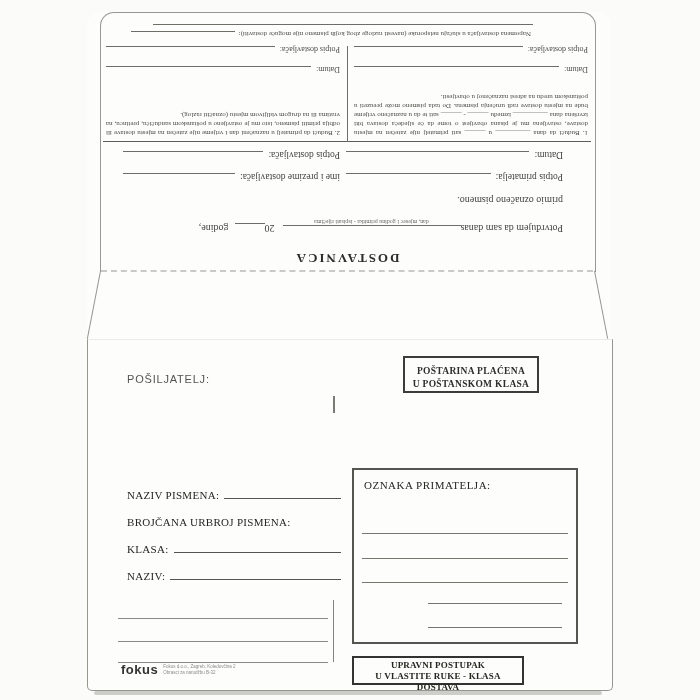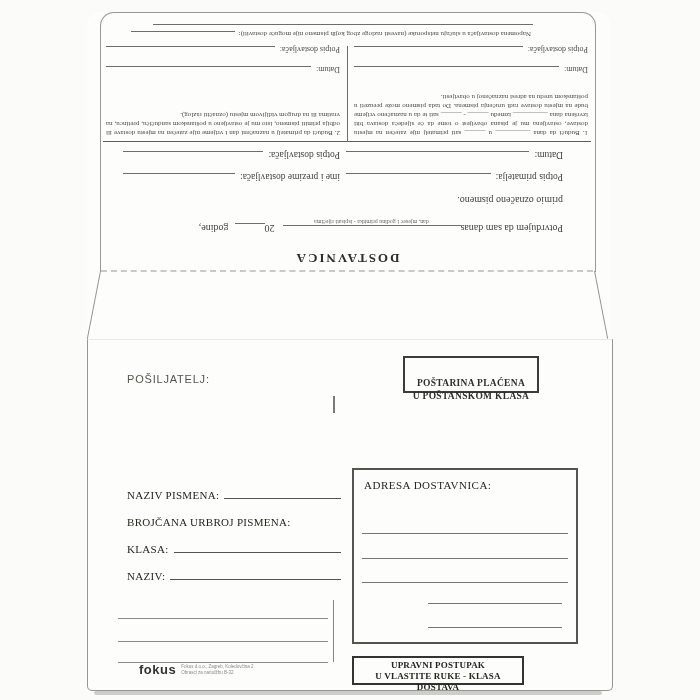--- a/index.html
+++ b/index.html
@@ -45,21 +45,21 @@
     font-size:8px;width:100%;}
   .col-sub .ln{flex:1;margin-left:5px;margin-bottom:1px;}
   .d-note{left:60px;top:226px;width:400px;display:flex;align-items:flex-end;
     font-size:7px;white-space:nowrap;color:#4c4c46;}
   .d-note .ln{flex:1;margin-left:4px;margin-bottom:1px;}
   .d-lastline{left:58px;top:243px;width:380px;height:0;border-top:1px solid #6e6e68;}
 
   
   .postage-box{left:403px;top:356px;width:136px;height:37px;border:2px solid #3c3c38;
     text-align:center;font-size:9.5px;font-weight:600;line-height:13px;
-    letter-spacing:0.3px;color:#2e2e2a;padding-top:19px;box-sizing:border-box;}
+    letter-spacing:0.3px;color:#2e2e2a;padding-top:7px;box-sizing:border-box;}
   .sender{left:127px;top:373px;font-family:"Liberation Sans",sans-serif;font-size:11px;
     letter-spacing:0.8px;color:#55554f;}
   .center-tick{left:333px;top:396px;width:2px;height:17px;background:#7a7a74;}
   .fields{left:127px;top:474px;width:214px;text-align:center;}
   .f-row{display:flex;align-items:flex-end;height:27px;font-size:11px;
     letter-spacing:0.3px;color:#26261f;white-space:nowrap;}
   .f-row .ln{flex:1;margin-left:5px;margin-bottom:2px;border-bottom-color:#55554f;}
   .blank-line{height:0;border-top:1px solid #8a8a84;}
   .bl-1{left:118px;top:618px;width:210px;}
   .bl-2{left:118px;top:641px;width:210px;}
@@ -69,21 +69,21 @@
   .addr-label{position:absolute;left:10px;top:9px;font-size:11px;letter-spacing:0.5px;
     color:#26261f;}
   .addr-ln{position:absolute;height:0;border-top:1px solid #77776f;}
   .a1{left:8px;right:8px;top:63px;} .a2{left:8px;right:8px;top:88px;}
   .a3{left:8px;right:8px;top:112px;}
   .a4{left:74px;right:14px;top:133px;} .a5{left:74px;right:14px;top:157px;}
   .vline2{left:333px;top:600px;width:1px;height:62px;background:#84847e;}
   .upravni-box{left:352px;top:656px;width:172px;height:29px;border:2px solid #33332f;
     box-sizing:border-box;text-align:center;font-size:9px;font-weight:bold;
     line-height:11px;color:#26261f;padding-top:2px;letter-spacing:0.2px;}
-  .printer{left:139px;top:662px;display:flex;align-items:flex-start;}
+  .printer{left:121px;top:662px;display:flex;align-items:flex-start;}
   .printer-logo{font-family:"Liberation Sans",sans-serif;font-weight:bold;
     font-size:13px;color:#33332f;letter-spacing:0.5px;}
   .printer-info{margin-left:5px;margin-top:2px;font-family:"Liberation Sans",sans-serif;
     font-size:4.5px;line-height:5.5px;color:#8b8b85;white-space:nowrap;}
 </style>
 </head>
 <body>
 
 <div class="abs paper-bg"></div>
 <div class="abs flap"></div>
@@ -189,21 +189,21 @@
     <span>NAZIV:</span>
     <span class="ln"></span>
   </div>
 </div>
 
 <div class="abs blank-line bl-1"></div>
 <div class="abs blank-line bl-2"></div>
 <div class="abs blank-line bl-3"></div>
 
 <div class="abs addr-box">
-  <span class="addr-label">ADRESA DOSTAVNICA:</span>
+  <span class="addr-label">OZNAKA PRIMATELJA:</span>
   <span class="addr-ln a1"></span>
   <span class="addr-ln a2"></span>
   <span class="addr-ln a3"></span>
   <span class="addr-ln a4"></span>
   <span class="addr-ln a5"></span>
 </div>
 
 <div class="abs vline2"></div>
 
 <div class="abs upravni-box">

